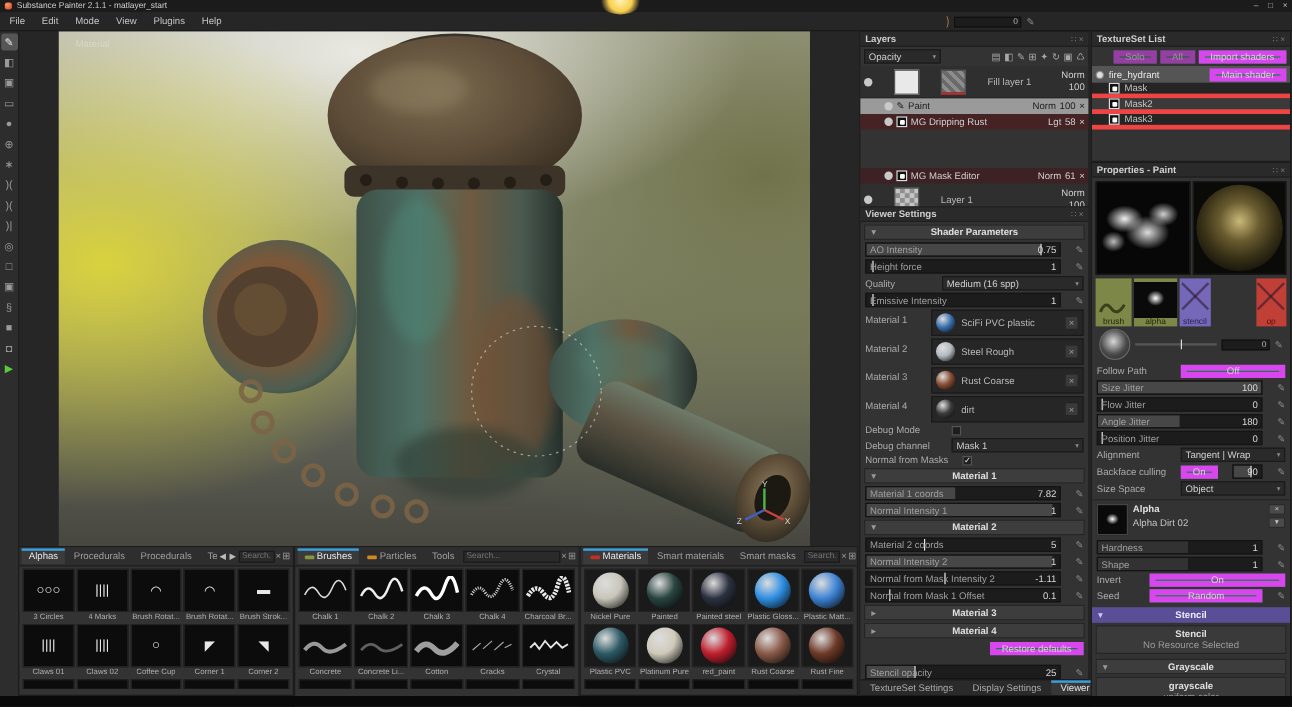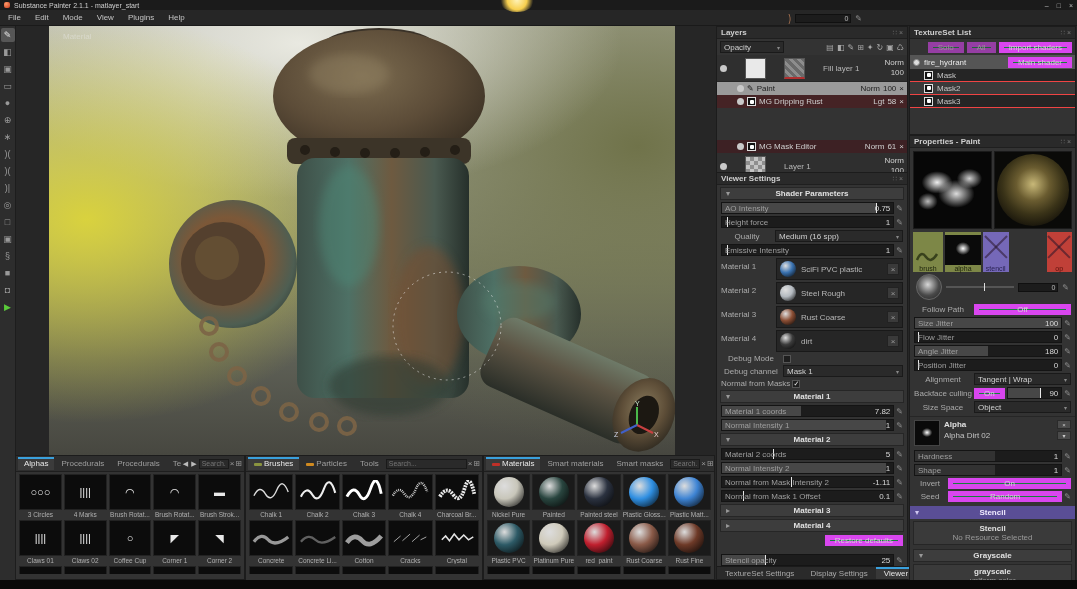--- a/index.html
+++ b/index.html
@@ -37,21 +37,21 @@
   .vp-label { position:absolute; left:14px; top:6px; color:#e4e4e0; opacity:.55; font-size:8px; }
   .gizmo-wrap { position:absolute; right:16px; bottom:10px; }
 
   
   .panel { position:absolute; background:#333333; border:1px solid #1c1c1c; }
   .phead { height:12px; background:#2a2a2a; border-bottom:1px solid #1f1f1f; display:flex; align-items:center; padding:0 4px; color:#cfcfcf; font-weight:bold; font-size:8px; }
   .phead .dots { margin-left:auto; color:#777; font-weight:normal; font-size:7px; }
   .sechead { height:13px; background:#3d3d3d; border:1px solid #262626; display:flex; align-items:center; color:#e0e0e0; font-weight:bold; margin:2px 3px 1px; }
   .sechead .chev { width:14px; text-align:center; color:#999; }
   .sechead .sectitle { flex:1; text-align:center; margin-right:14px; }
-  .line { display:flex; align-items:center; margin:2px 4px 0; gap:2px;text-align:center; }
+  .line { display:flex; align-items:center; margin:2px 4px 0; gap:12px; }
   .srow { position:relative; flex:1; height:12px; background:#1c1c1c; border:1px solid #141414; overflow:hidden; }
   .sfill { position:absolute; left:0; top:0; bottom:0; background:#474747; }
   .scursor { position:absolute; top:0; bottom:0; width:1px; background:#e8e8e8; }
   .slabel { position:absolute; left:3px; top:1px; color:#9f9f9f; z-index:2; white-space:nowrap; }
   .sval { position:absolute; right:3px; top:1px; color:#d8d8d8; z-index:2; }
   .pencil { color:#8a8a8a; font-size:8px; flex:0 0 auto; }
   .plabel { color:#ababab; white-space:nowrap; }
   .dropdown { flex:1; height:12px; background:#2a2a2a; border:1px solid #1a1a1a; display:flex; align-items:center; padding:0 3px; color:#cfcfcf; }
   .dropdown .dchev { margin-left:auto; color:#888; font-size:6px; }
   .btn { background:#15803d; border:5px solid #d946ef; color:#d4d4d4; display:inline-flex; align-items:center; justify-content:center; height:11px; padding:0 5px; }
@@ -92,21 +92,21 @@
   .vtab { flex:0 0 auto; padding:2px 8px; color:#a8a8a8; position:relative; }
   .vtab.active { color:#e4e4e4; background:#383838; }
   .vtab.active::before { content:""; position:absolute; left:0; right:0; top:0; height:2px; background:#3aa0dc; }
   .restoreline { display:flex; justify-content:flex-end; margin:3px 4px; }
 
   
   .tsl { left:909px; top:26px; width:167px; height:109px; }
   .tslbtns { display:flex; justify-content:flex-end; gap:3px; padding:3px 3px 2px; }
   .tsrow { display:flex; align-items:center; gap:4px; padding:0 3px; height:14px; background:#555555; color:#e8e8e8; }
   .tsradio { width:7px; height:7px; border-radius:50%; background:#ddd; border:1px solid #888; }
-  .maskrow { display:flex; align-items:center; gap:4px; padding:0 3px 0 14px; height:13px; background:#252525; border-bottom:1px solid #ef4444; color:#c4c4c4; }
+  .maskrow { display:flex; align-items:center; gap:4px; padding:0 3px 0 14px; height:13px; background:#252525; border-bottom:4px solid #ef4444; color:#c4c4c4; }
   .maskrow.hl { background:#3a3a3a; }
 
   
   .props { left:909px; top:135px; width:167px; height:454px; }
   .previews { display:flex; gap:2px; padding:3px; }
   .prev { width:79px; height:78px; border:1px solid #1a1a1a; }
   .prev.alpha-prev { background:
       radial-gradient(22px 16px at 30% 40%, #f0f0f0, rgba(240,240,240,0) 70%),
       radial-gradient(26px 20px at 55% 55%, #dcdcdc, rgba(220,220,220,0) 70%),
       radial-gradient(18px 14px at 72% 35%, #cfcfcf, rgba(207,207,207,0) 70%),

